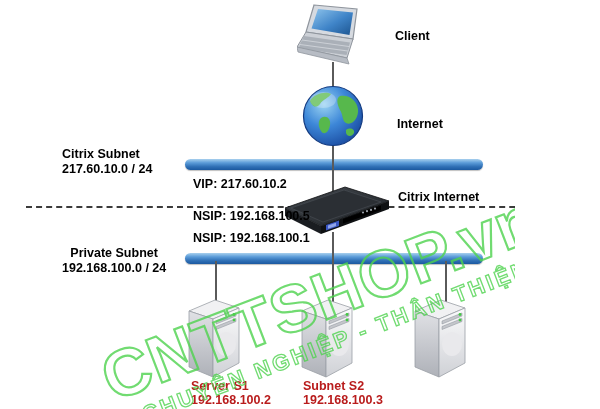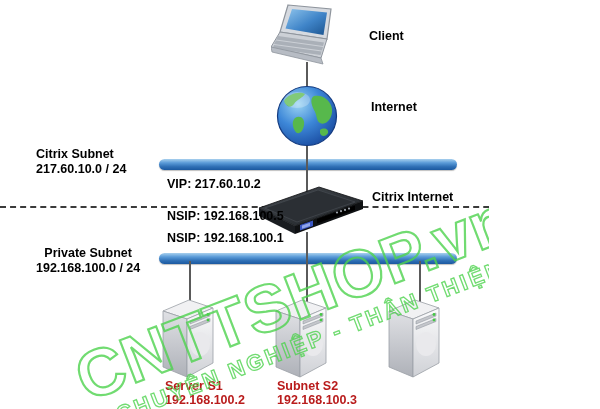--- a/index.html
+++ b/index.html
@@ -1,18 +1,18 @@
 <!DOCTYPE html>
 <html><head>
 <meta charset="utf-8">
 <style>
   html,body{margin:0;padding:0;background:#fff;}
   #stage{
     position:relative;width:489px;height:409px;background:#ffffff;
-    font-family:"Liberation Sans",sans-serif;overflow:hidden;
+    font-family:"Liberation Sans",sans-serif;overflow:hidden;margin-left:26px;
   }
   .lbl{position:absolute;color:#000;font-weight:bold;font-size:12.5px;line-height:15px;white-space:nowrap;}
   .lbl2{position:absolute;color:#b91c1c;font-weight:bold;font-size:12.5px;line-height:14px;white-space:nowrap;}
   .bus{
     position:absolute;left:159px;width:298px;height:11px;border-radius:6px;
     background:linear-gradient(to bottom,#a8d0ee 0%,#5a9bd8 35%,#2f6fb5 70%,#1b59a0 100%);
     box-shadow:0 1px 1px rgba(0,0,0,.25);
   }
   .vline{position:absolute;width:2px;background:#5a5a5a;}
   .dashline{position:absolute;left:0;top:206px;width:600px;height:0;border-top:2px dashed #3b3b3b;}
@@ -132,21 +132,21 @@
     <polygon points="8,14 32,22 32,80 8,70" fill="url(#srvS)" stroke="#9aa0a6" stroke-width=".8"></polygon>
     <polygon points="32,22 58,11 58,66 32,80" fill="url(#srvF)" stroke="#9aa0a6" stroke-width=".8"></polygon>
     <ellipse cx="45" cy="47" rx="10" ry="12" fill="#e9e9ec"></ellipse>
     <polygon points="35,24 55,16 55,19 35,27" fill="#c4c6cb" stroke="#8a9098" stroke-width=".5"></polygon>
     <polygon points="35,29.5 55,21.5 55,24.5 35,32.5" fill="#c4c6cb" stroke="#8a9098" stroke-width=".5"></polygon>
     <circle cx="53" cy="17.5" r="1.4" fill="#43c843"></circle>
     <circle cx="53" cy="23" r="1.4" fill="#43c843"></circle>
   </svg>
 
   <div class="lbl" style="left:369px;top:29px;">Client</div>
-  <div class="lbl" style="left:371px;top:100px;">Internet</div>
+  <div class="lbl" style="left:371px;top:117px;">Internet</div>
 
   <div class="lbl" style="left:36px;top:147px;">
     <div>Citrix Subnet</div>
     <div>217.60.10.0 / 24</div>
   </div>
 
   <div class="lbl" style="left:167px;top:177px;">VIP: 217.60.10.2</div>
   <div class="lbl" style="left:372px;top:190px;">Citrix Internet</div>
   <div class="lbl" style="left:167px;top:209px;">NSIP: 192.168.100.5</div>
   <div class="lbl" style="left:167px;top:231px;">NSIP: 192.168.100.1</div>

